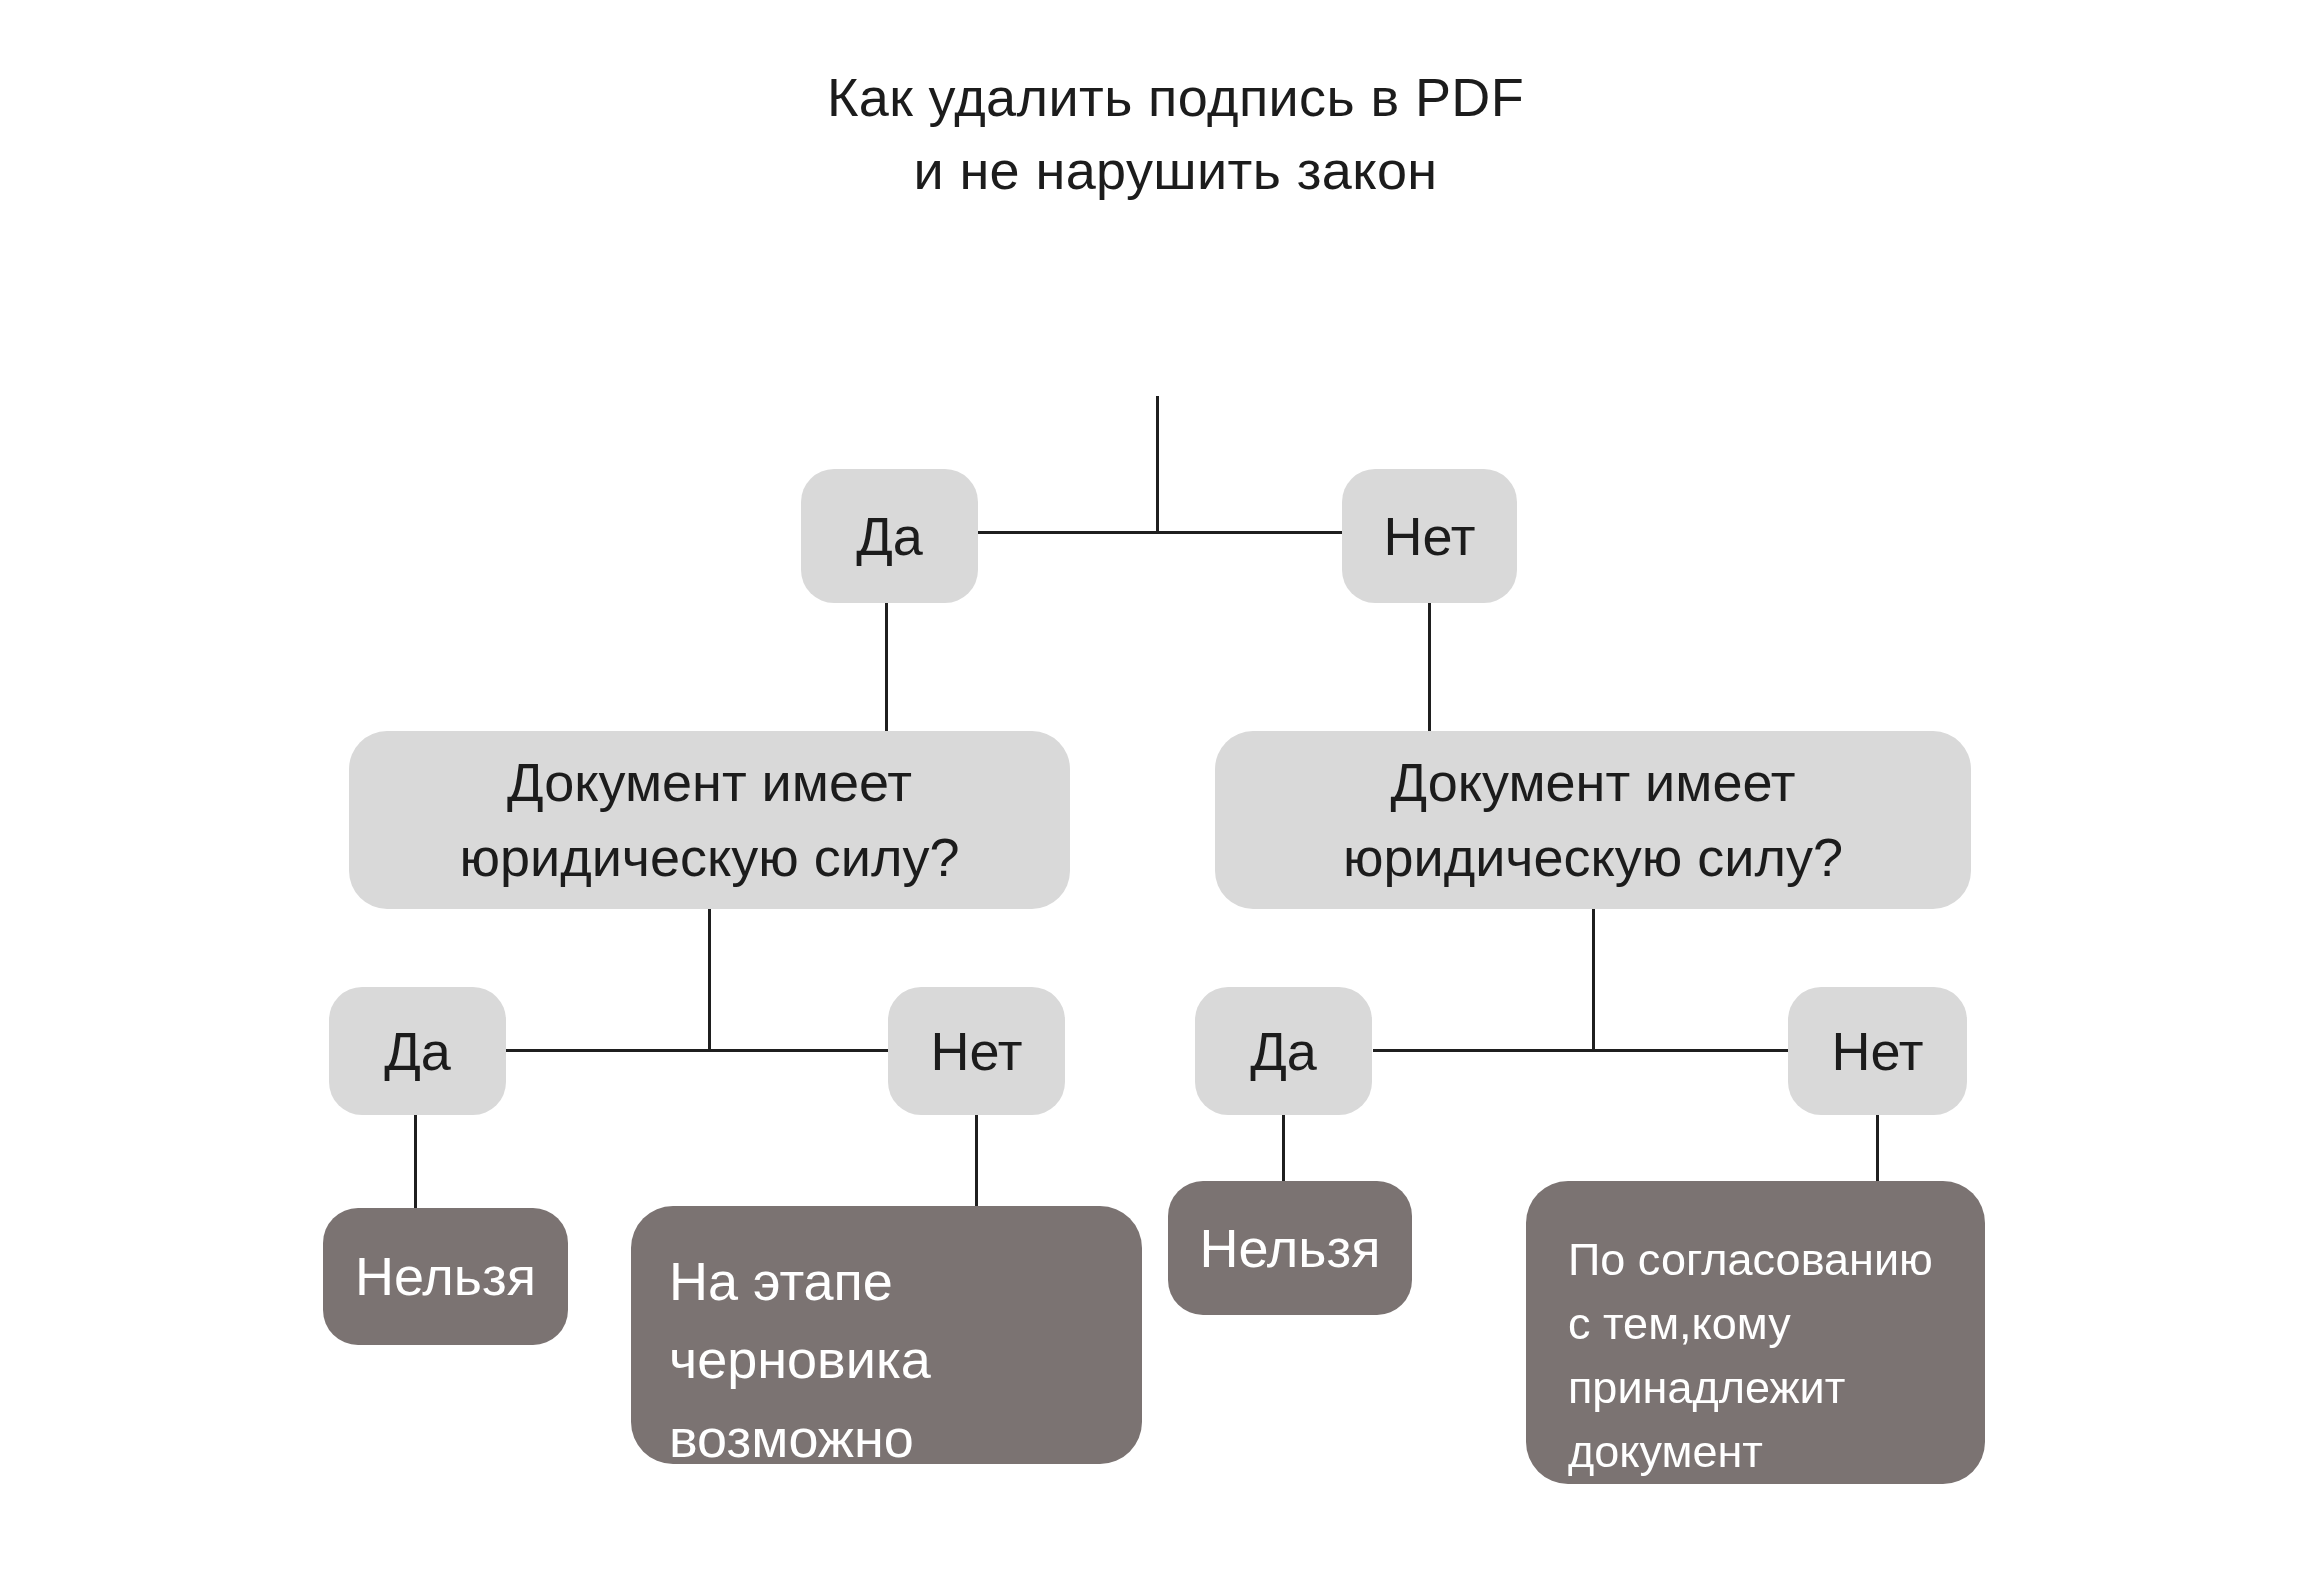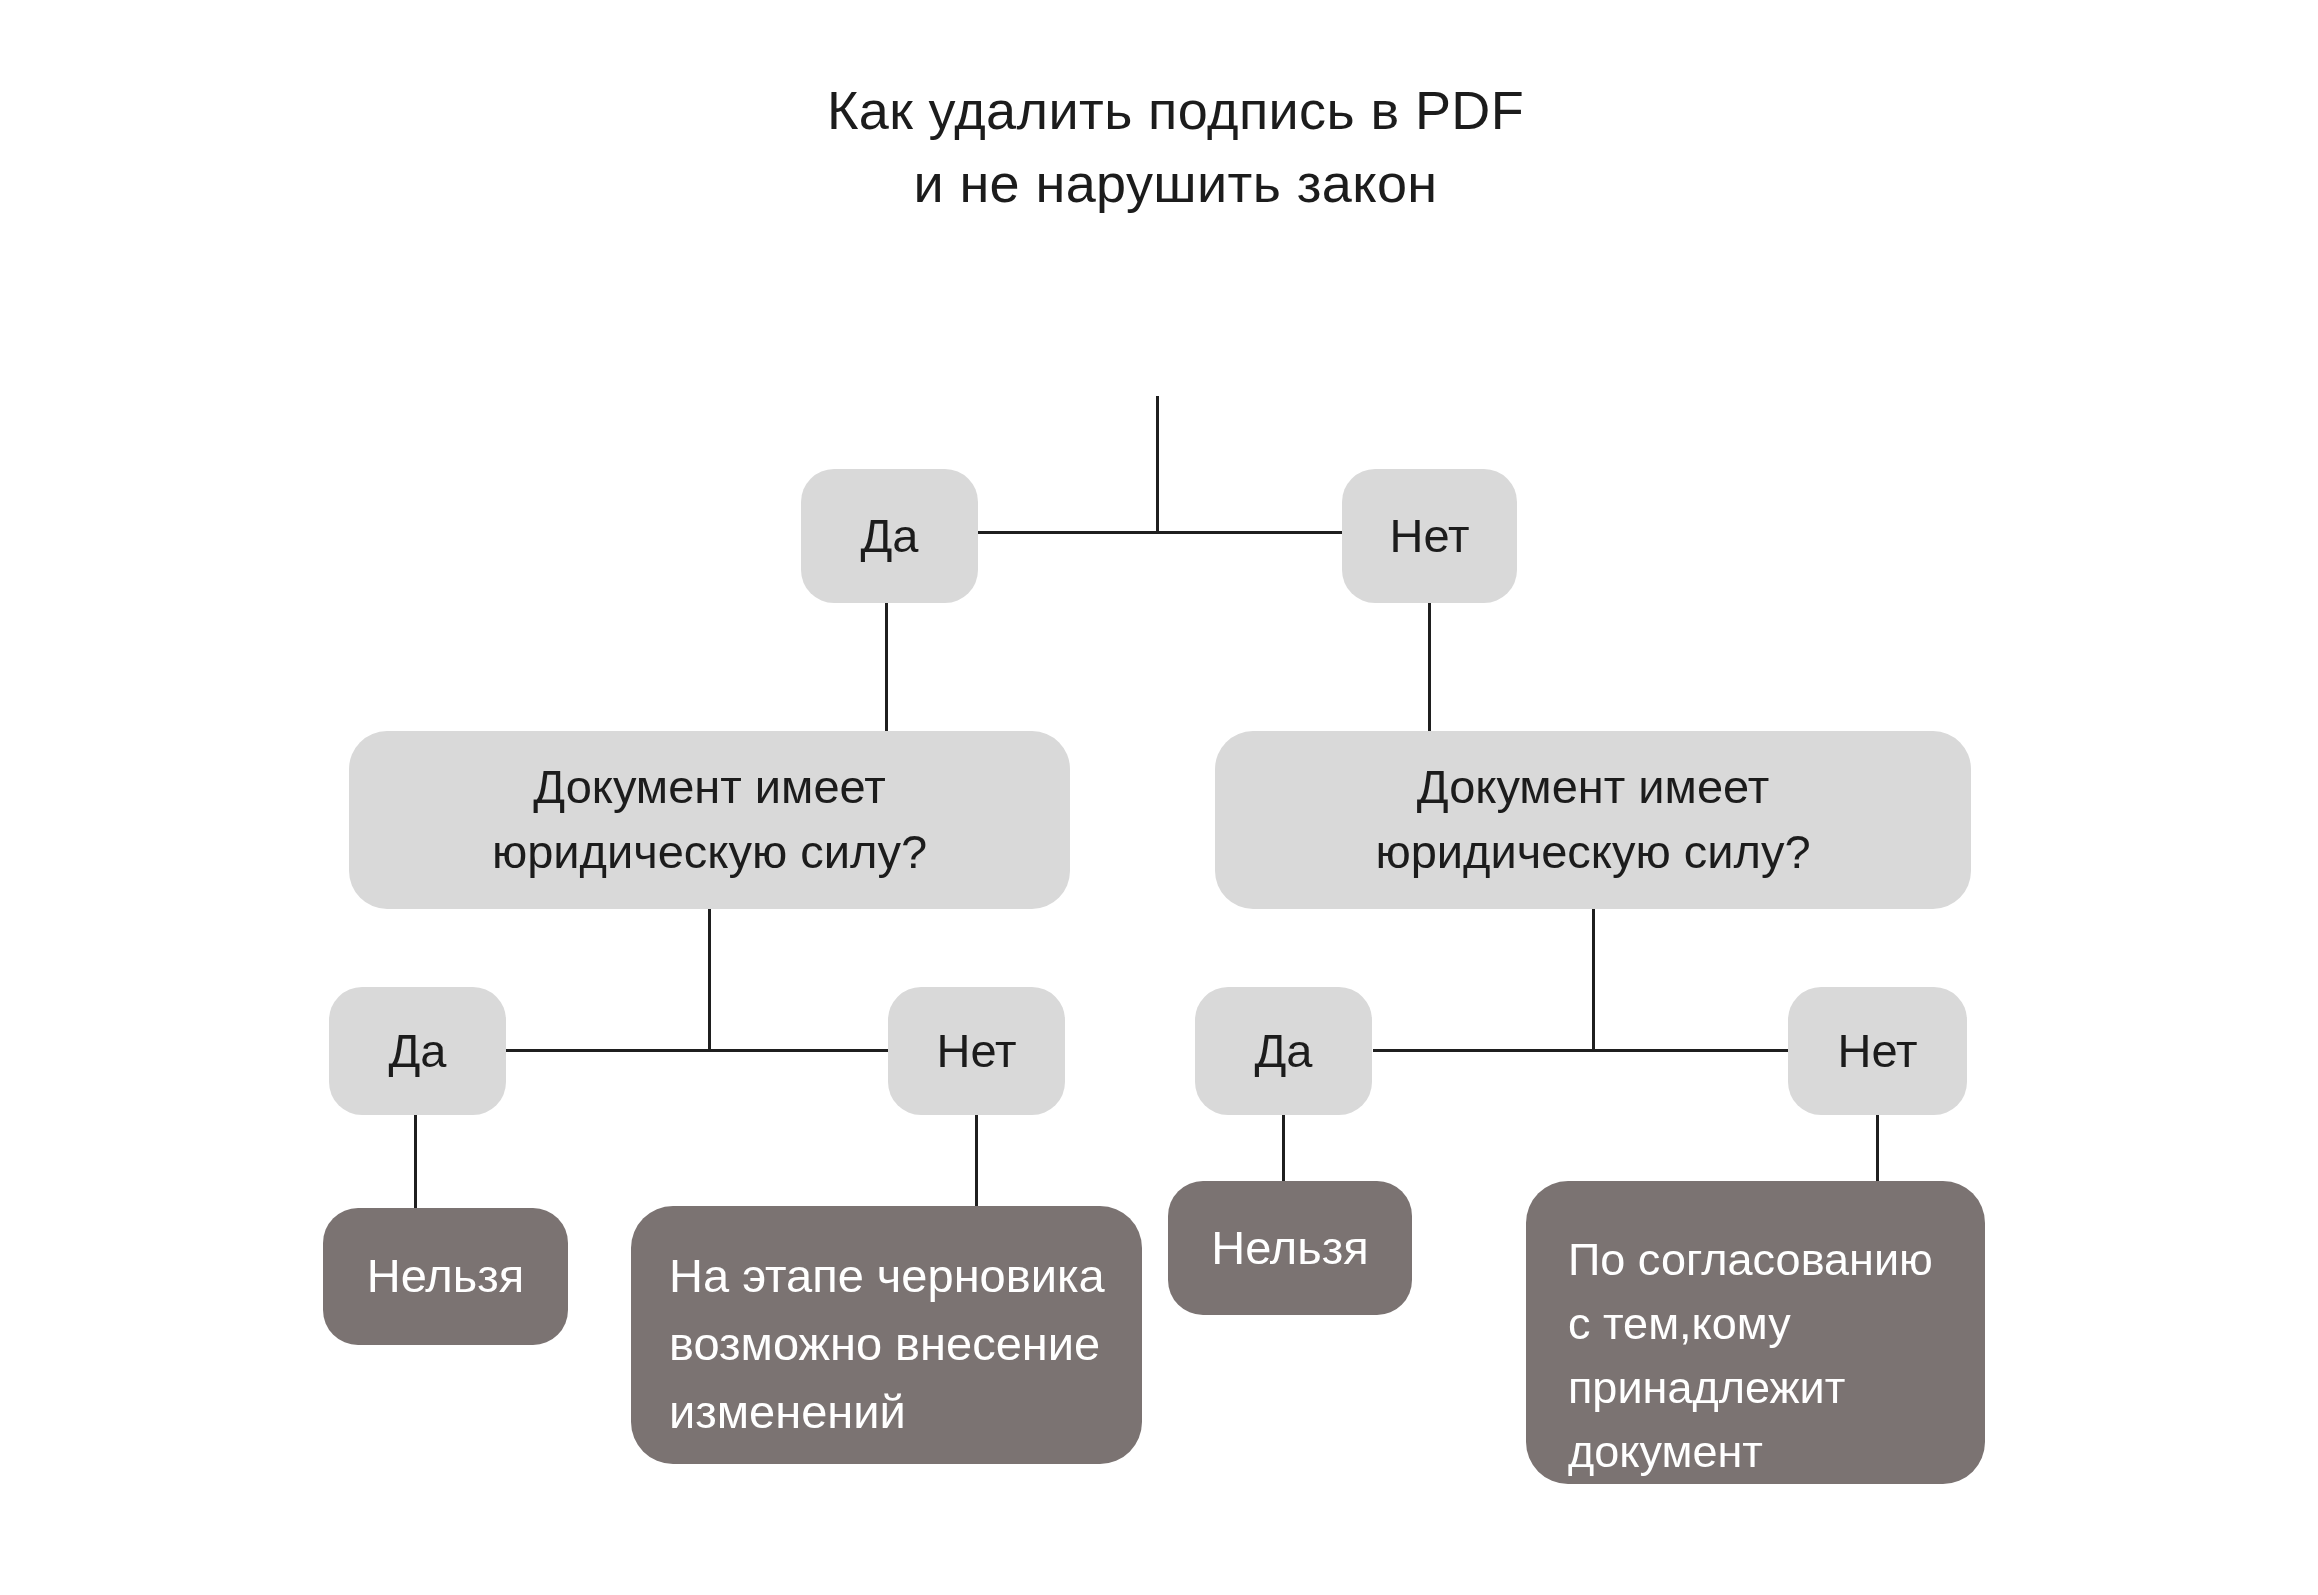--- a/index.html
+++ b/index.html
@@ -17,37 +17,37 @@
     position:relative;
     width:2319px;
     height:1595px;
     background:var(--background);
     font-family:"Liberation Sans","DejaVu Sans",sans-serif;
     overflow:hidden;
   }
   .page-title{
     position:absolute;
     left:0; right:0; top:57px;
-    margin:17px;
+    margin:4px;
     text-align:center;
     font-size:54px;
     line-height:1.36;
     font-weight:500;
     color:var(--text-dark);
     white-space:pre-line;
     letter-spacing:0.4px;
     padding-left:32px;
   }
   .node{
     position:absolute;
     box-sizing:border-box;
     display:flex;
     align-items:center;
     justify-content:center;
-    font-size:47px;
+    font-size:54px;
     line-height:1.38;
     text-align:center;
   }
   .node .label{white-space:pre-line;}
   .accent{
     background:var(--accent-red);
     color:var(--text-light);
     font-weight:700;
     font-size:54px;
     border-radius:38px;

